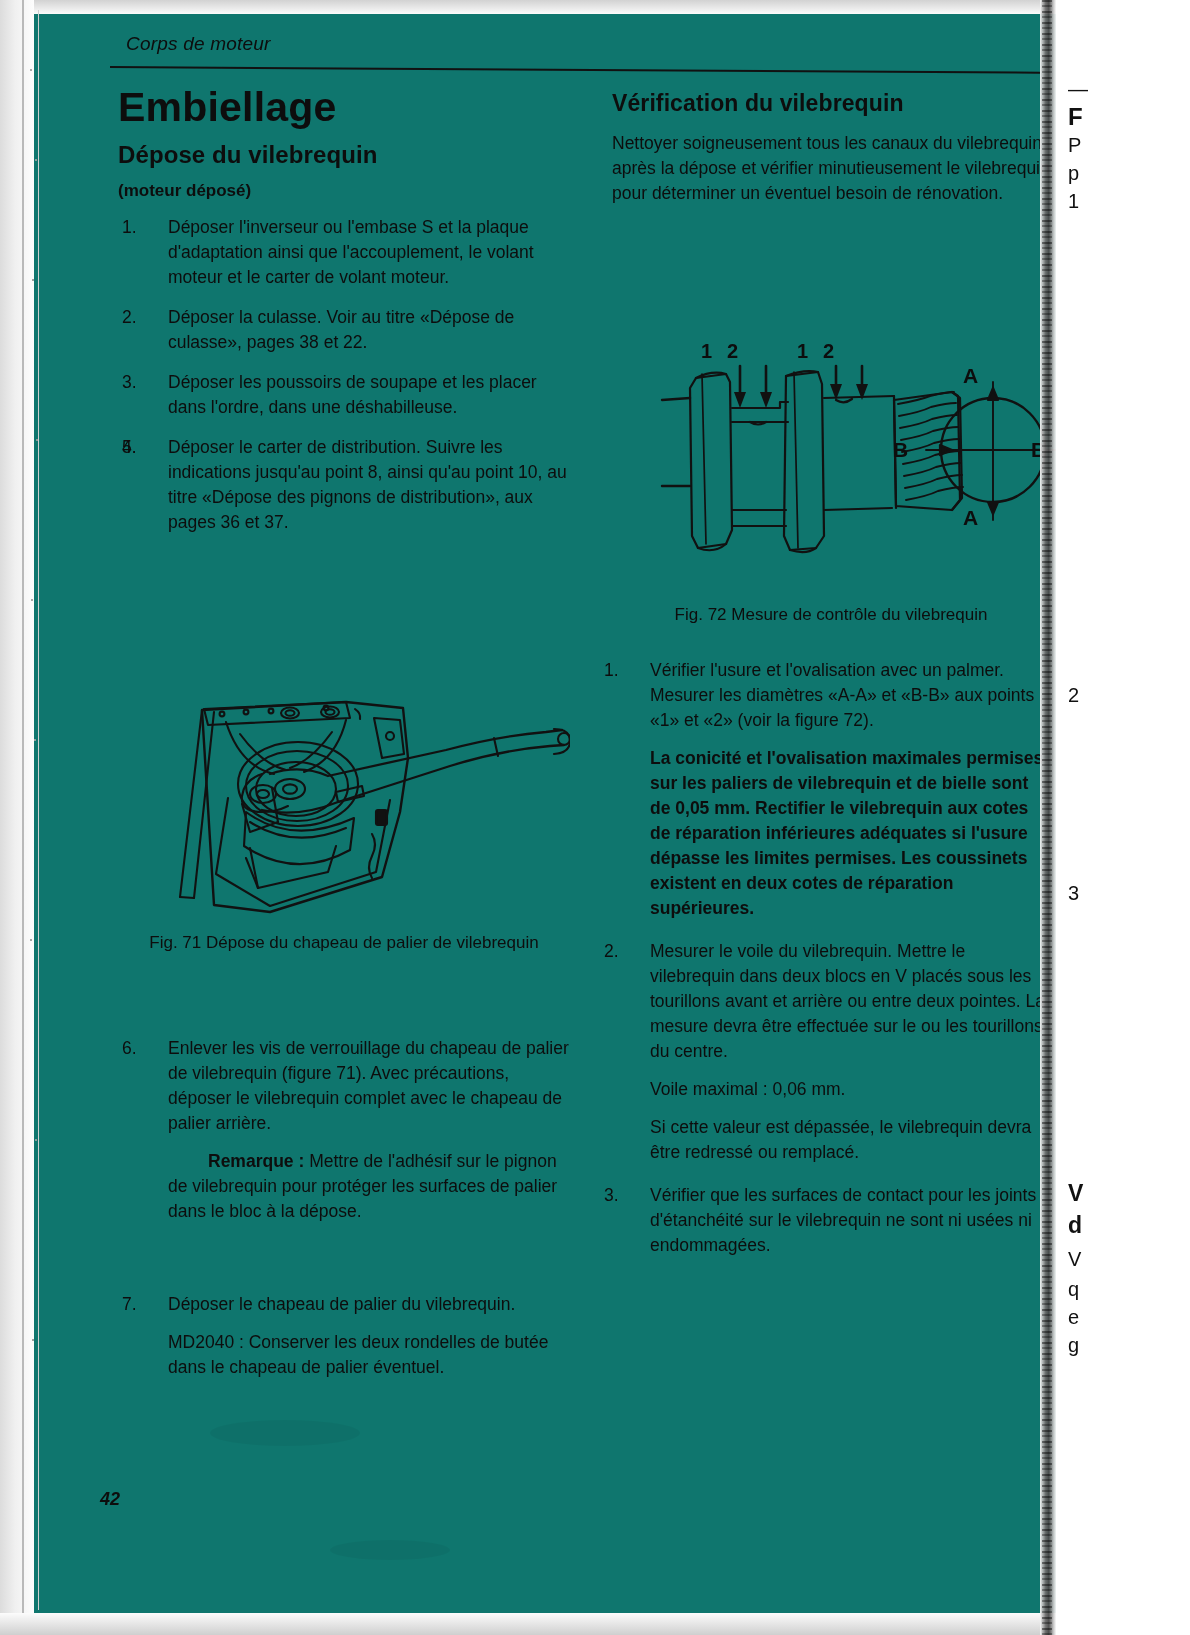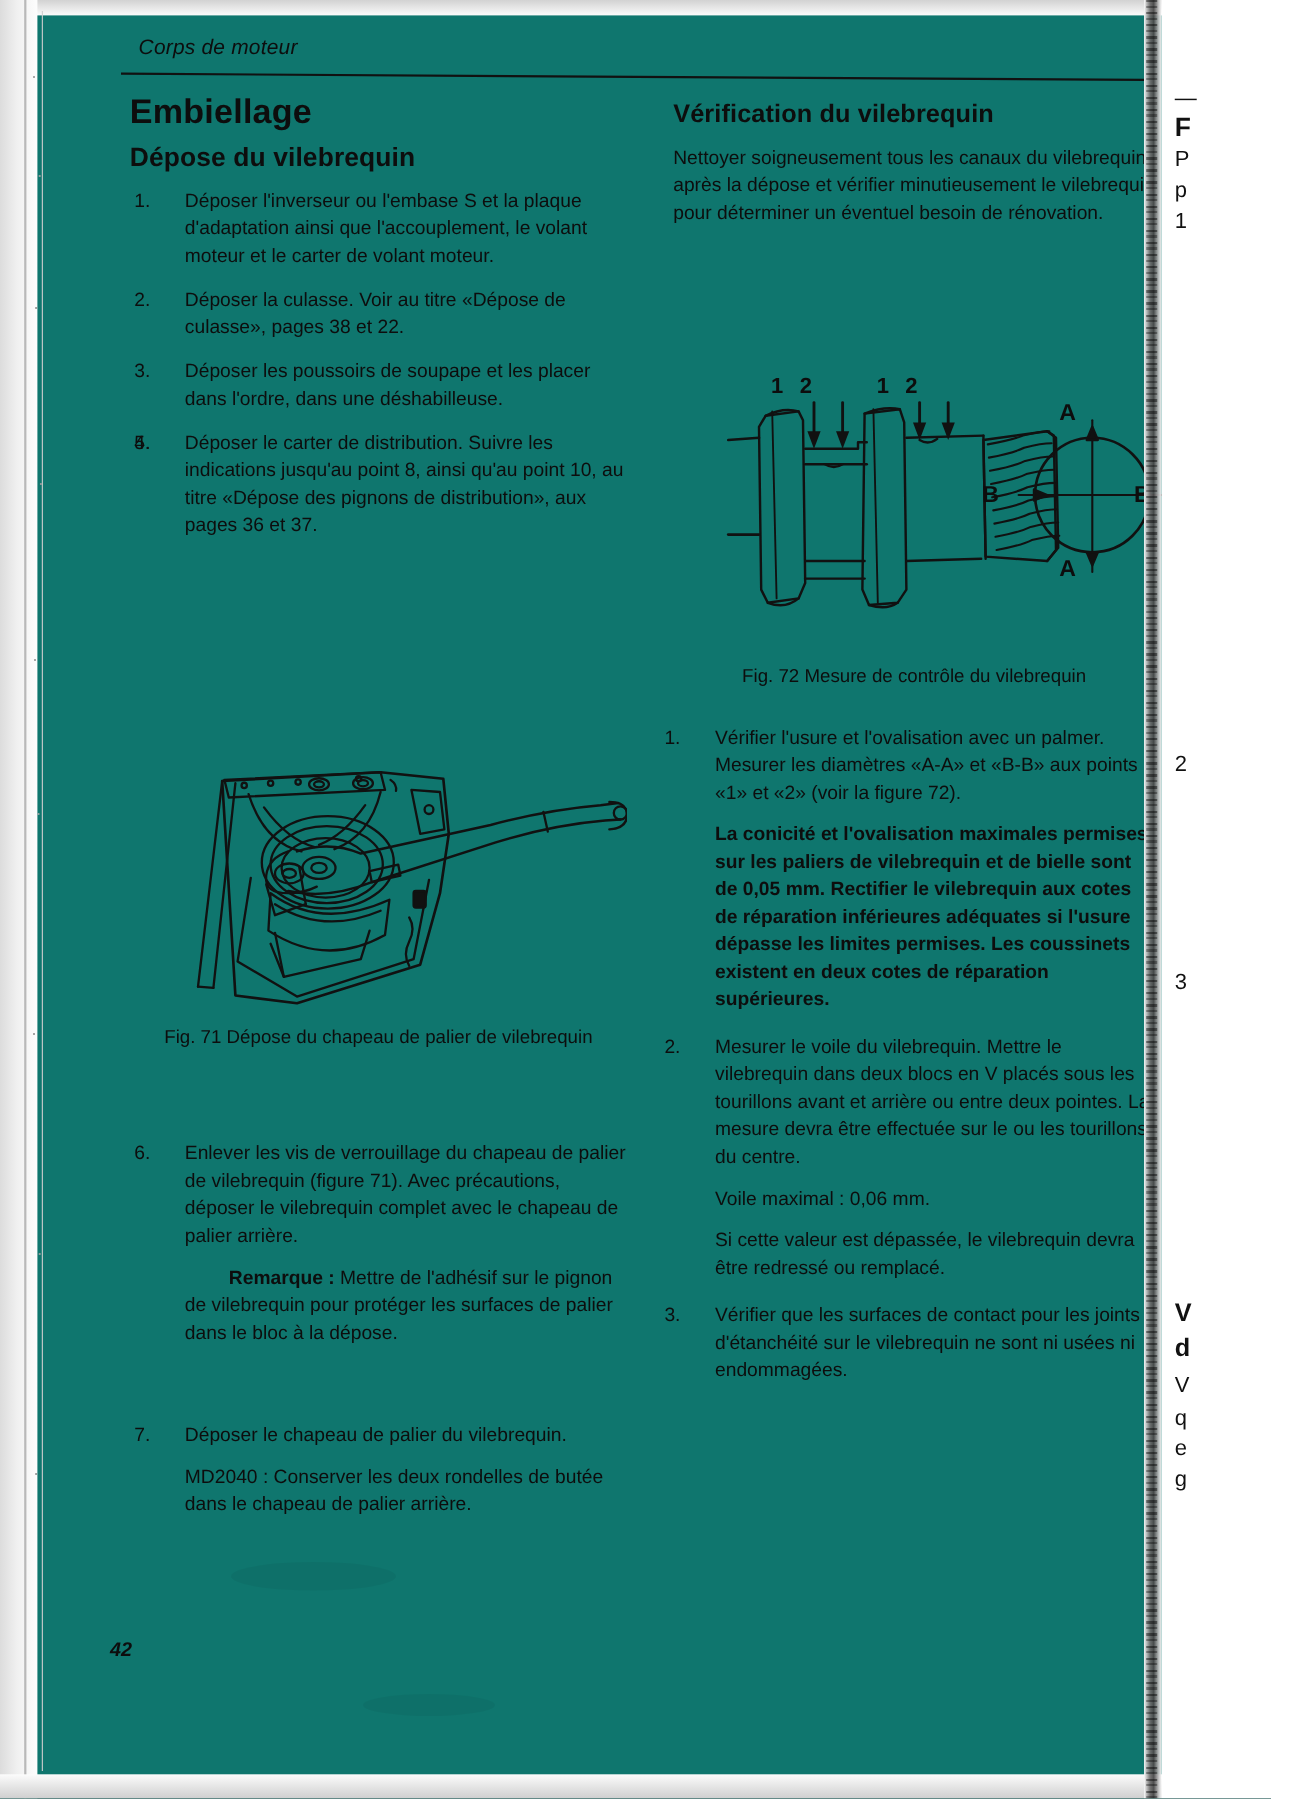--- a/index.html
+++ b/index.html
@@ -112,21 +112,21 @@
     left: 118px; top: 84px;
     width: 452px;
   }
   .col-right {
     position: absolute;
     left: 612px; top: 90px;
     width: 438px;
   }
 
   h1.title {
-    font-size: 31px;
+    font-size: 41px;
     font-weight: bold;
     margin: 0 0 10px 0;
     letter-spacing: .2px;
   }
   h2.subtitle {
     font-size: 24px;
     font-weight: bold;
     margin: 0 0 12px 0;
     letter-spacing: .1px;
   }
@@ -221,20 +221,21 @@
 
   <div class="blotch" style="left:210px;top:1420px;width:150px;height:26px;"></div>
   <div class="blotch" style="left:330px;top:1540px;width:120px;height:20px;"></div>
 
   <div class="running-head">Corps de moteur</div>
   <div class="rule"></div>
 
   <div class="col-left">
     <h1 class="title">Embiellage</h1>
     <h2 class="subtitle">Dépose du vilebrequin</h2>
+    <div class="condition">(moteur déposé)</div>
 
     <ol class="steps">
       <li>
         <span class="num">1.</span>
         <span>Déposer l'inverseur ou l'embase S et la plaque d'adaptation ainsi que l'accouplement, le volant moteur et le carter de volant moteur.</span>
       </li>
       <li>
         <span class="num">2.</span>
         <span>Déposer la culasse. Voir au titre «Dépose de culasse», pages 38 et 22.</span>
       </li>
@@ -328,21 +329,21 @@
       </li>
     </ol>
   </div>
 
   <div style="position:absolute; left:118px; top:1292px; width:452px;">
     <ol class="steps">
       <li>
         <span class="num">7.</span>
         <span>Déposer le chapeau de palier du vilebrequin.</span>
         <div class="sub-para">
-          <span>MD2040 : Conserver les deux rondelles de butée dans le chapeau de palier arrière.</span>
+          <span>MD2040 : Conserver les deux rondelles de butée dans le chapeau de palier éventuel.</span>
         </div>
       </li>
     </ol>
   </div>
 
   <div class="col-right">
     <h2 class="rcol-title">Vérification du vilebrequin</h2>
     <p class="intro">Nettoyer soigneusement tous les canaux du vilebrequin après la dépose et vérifier minutieusement le vilebrequin pour déterminer un éventuel besoin de rénovation.</p>
   </div>
 

